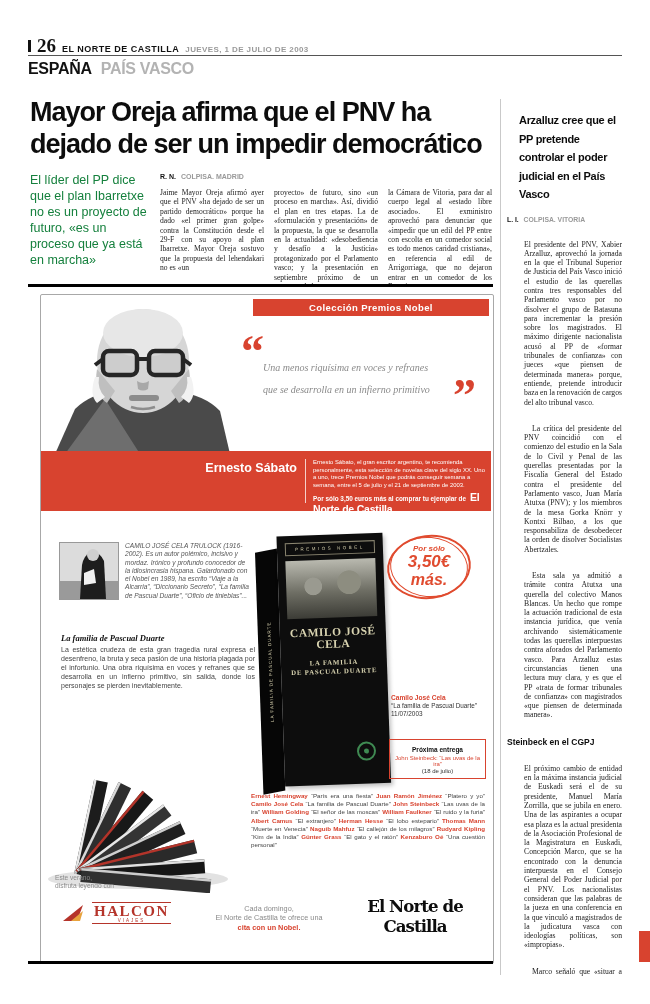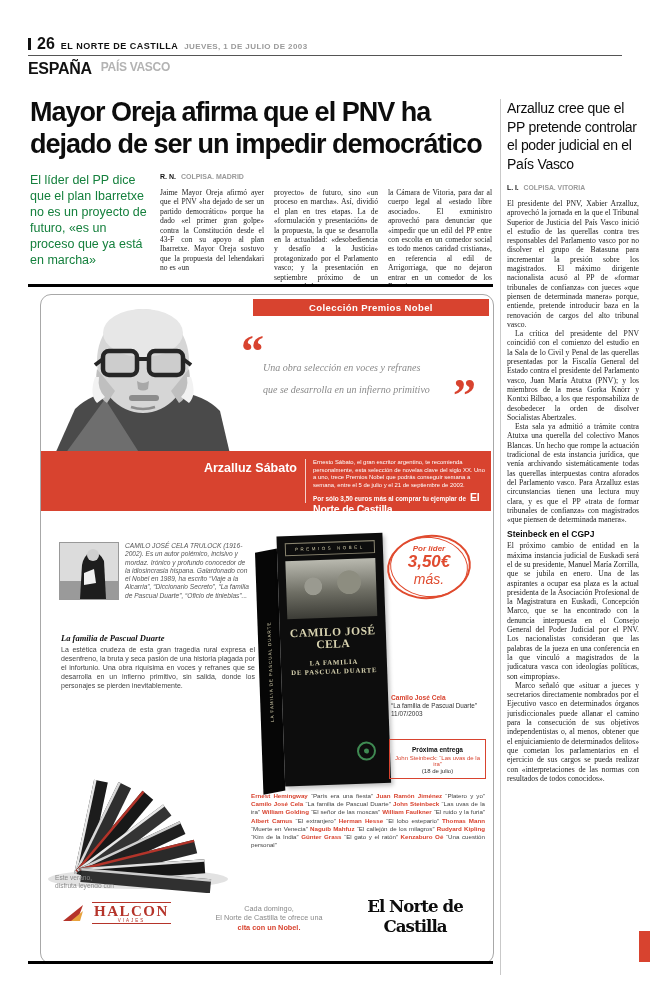--- a/index.html
+++ b/index.html
@@ -4,54 +4,54 @@
 <style>
   html,body{margin:0;padding:0;background:#e9e9e9;}
   #page{position:relative;width:650px;height:1004px;background:#ffffff;margin:0 auto;
         font-family:"Liberation Sans",sans-serif;color:#111;overflow:hidden;}
   .abs{position:absolute;}
   .pre{white-space:pre-line;}
 
   
   .page-head{left:28px;top:35px;display:flex;align-items:baseline;gap:6px;}
   .head-bar{width:3px;height:12px;background:#111;align-self:center;}
-  .page-num{font-size:16px;font-weight:900;}
+  .page-num{font-size:19px;font-weight:900;font-family:Liberation Serif, serif;}
   .masthead{font-size:9px;font-weight:800;letter-spacing:.5px;}
   .head-date{font-size:8px;font-weight:600;color:#9a9a9a;letter-spacing:.4px;}
   .head-rule{left:28px;top:55px;width:594px;height:1px;background:#555;}
   .section-row{left:28px;top:60px;display:flex;gap:9px;}
   .section{font-size:16px;font-weight:900;letter-spacing:-.3px;}
-  .subsection{font-size:12px;font-weight:900;color:#b3b3b3;letter-spacing:-.3px;}
+  .subsection{font-size:16px;font-weight:900;color:#b3b3b3;letter-spacing:-.3px;}
 
   
   .headline{left:30px;top:96px;width:480px;font-size:27px;line-height:32px;
             font-weight:900;letter-spacing:-1px;color:#0d0d0d;}
   .deck{left:30px;top:172px;width:124px;font-size:12.5px;line-height:16px;color:#15803d;}
   .byline-main{left:160px;top:173px;font-size:7px;}
   .by-author{font-weight:800;color:#111;}
   .by-agency{color:#999;font-weight:600;margin-left:3px;}
   .newscol{top:188px;width:104px;height:96px;overflow:hidden;
            font-family:"Liberation Serif",serif;font-size:7.6px;line-height:9.4px;
            text-align:justify;color:#222;}
   .thick-rule{left:28px;top:284px;width:465px;height:3px;background:#000;}
   .vert-div{left:500px;top:99px;width:1px;height:876px;background:#c9c9c9;}
 
   
   .right-col{left:507px;top:99px;width:132px;height:878px;overflow:hidden;}
-  .right-col h2{margin:0;font-size:14px;line-height:18.5px;font-weight:400;
+  .right-col h2{margin:12px;font-size:11px;line-height:18.5px;font-weight:700;
                 letter-spacing:-.3px;color:#0d0d0d;}
   .right-byline{margin:11px 0 8px 0;font-size:6.8px;}
-  .right-col p{margin:0;font-family:"Liberation Serif",serif;font-size:7.7px;
+  .right-col p{margin:17px;font-family:"Liberation Serif",serif;font-size:7.7px;
                line-height:9.3px;text-align:justify;color:#222;}
   .right-col p.ind{text-indent:8px;}
   .right-col h3{margin:5px 0 2px 0;font-size:8.5px;font-weight:800;color:#0d0d0d;}
 
   
   .ad-box{left:40px;top:294px;width:452px;height:668px;border:1px solid #a8a8a8;
-          border-radius:11px;background:#fff;}
+          border-radius:2px;background:#fff;}
   .ad-box .abs{position:absolute;}
   .banner{left:212px;top:4px;width:236px;height:17px;background:#d8432f;color:#fff;
           font-size:9.5px;font-weight:800;line-height:17px;text-align:center;letter-spacing:.4px;}
   .q-mark{font-family:"Liberation Serif",serif;font-size:46px;font-weight:900;color:#d8432f;line-height:30px;}
   .quote-text{left:222px;top:62px;width:205px;font-family:"Liberation Serif",serif;
               font-style:italic;font-size:10px;line-height:22px;color:#8a8a8a;}
 
   .strip{left:0;top:156px;width:450px;height:60px;background:#d8432f;color:#fff;}
   .s-title1{left:10px;top:10px;width:246px;text-align:right;font-size:12.5px;font-weight:800;}
   .s-title2{left:10px;top:24px;width:246px;text-align:right;font-size:11px;line-height:13px;}
@@ -88,21 +88,21 @@
   .pub-logo{left:73px;top:208px;width:15px;height:15px;border:2px solid #3f8a52;border-radius:50%;
             display:flex;align-items:center;justify-content:center;}
   .pub-logo i{width:5px;height:5px;background:#3f8a52;border-radius:50%;}
 
   
   .price{left:346px;top:240px;width:84px;height:64px;color:#e04b2f;text-align:center;}
   .price .ring1{position:absolute;inset:0;border:2.5px solid #e04b2f;border-radius:50%;transform:rotate(-7deg);}
   .price .ring2{position:absolute;inset:2px 3px;border:1.5px solid #e04b2f;border-radius:50%;transform:rotate(5deg);}
   .price-l1{margin-top:9px;font-size:8px;font-style:italic;font-weight:700;}
   .price-l2{font-size:17px;font-weight:800;line-height:18px;font-style:italic;}
-  .price-l3{font-size:14px;font-style:italic;font-weight:400;}
+  .price-l3{font-size:16px;font-style:italic;font-weight:700;}
 
   .caption{left:350px;top:399px;font-size:6.4px;line-height:8px;color:#333;}
   .cap-author{color:#d8432f;font-weight:700;font-size:6.6px;}
   .next-box{left:348px;top:444px;width:97px;height:40px;border:1px solid #d8432f;
             text-align:center;padding-top:6px;box-sizing:border-box;}
   .next-label{font-size:6.5px;font-weight:800;color:#111;}
   .next-book{font-size:6px;color:#d8432f;margin-top:2px;}
   .next-date{font-size:6px;color:#333;margin-top:1px;}
 
   .authors{left:210px;top:497px;width:234px;font-size:6.2px;line-height:8.2px;text-align:justify;}
@@ -142,21 +142,21 @@
     <span class="section">ESPAÑA</span>
     <span class="subsection">PAÍS VASCO</span>
   </div>
 
   <h1 class="abs headline" style="margin:0;">Mayor Oreja afirma que el PNV ha dejado de ser un impedir democrático</h1>
   <div class="abs deck">El líder del PP dice que el plan Ibarretxe no es un proyecto de futuro, «es un proceso que ya está en marcha»</div>
   <div class="abs byline-main">
     <span class="by-author">R. N.</span>
     <span class="by-agency">COLPISA. MADRID</span>
   </div>
-  <div class="abs newscol" style="left:160px;">Jaime Mayor Oreja afirmó ayer que el PNV «ha dejado de ser un partido democrático» porque ha dado «el primer gran golpe» contra la Constitución desde el 43-F con su apoyo al plan Ibarretxe. Mayor Oreja sostuvo que la propuesta del lehendakari no es «un</div>
+  <div class="abs newscol" style="left:160px;">Jaime Mayor Oreja afirmó ayer que el PNV «ha dejado de ser un partido democrático» porque ha dado «el primer gran golpe» contra la Constitución desde el 29-F con su apoyo al plan Ibarretxe. Mayor Oreja sostuvo que la propuesta del lehendakari no es «un</div>
   <div class="abs newscol" style="left:274px;">proyecto» de futuro, sino «un proceso en marcha». Así, dividió el plan en tres etapas. La de «formulación y presentación» de la propuesta, la que se desarrolla en la actualidad: «desobediencia y desafío a la Justicia» protagonizado por el Parlamento vasco; y la presentación en septiembre próximo de un proyecto de ley en</div>
   <div class="abs newscol" style="left:388px;">la Cámara de Vitoria, para dar al cuerpo legal al «estado libre asociado». El exministro aprovechó para denunciar que «impedir que un edil del PP entre con escolta en un comedor social es todo menos caridad cristiana», en referencia al edil de Arrigorriaga, que no dejaron entrar en un comedor de los Franciscanos.</div>
   <div class="abs thick-rule"></div>
   <div class="abs vert-div"></div>
 
   <div class="abs right-col">
     <h2>Arzalluz cree que el PP pretende controlar el poder judicial en el País Vasco</h2>
     <div class="right-byline">
       <span class="by-author">L. I.</span>
       <span class="by-agency">COLPISA. VITORIA</span>
@@ -186,26 +186,26 @@
       <rect x="104" y="52" width="34" height="24" rx="6" fill="rgba(190,190,190,.35)" stroke="#262626" stroke-width="4.5"></rect>
       <line x1="92" y1="60" x2="104" y2="60" stroke="#262626" stroke-width="4"></line>
       <line x1="58" y1="60" x2="50" y2="66" stroke="#262626" stroke-width="4"></line>
       <line x1="138" y1="60" x2="146" y2="66" stroke="#262626" stroke-width="4"></line>
       <path d="M92 82 Q98 86 104 82 L103 90 Q98 93 93 90 Z" fill="#a8a8a8"></path>
       <rect x="84" y="96" width="30" height="6" rx="3" fill="#8c8c8c"></rect>
       <path d="M86 108 Q98 112 110 108" stroke="#8c8c8c" stroke-width="2.5" fill="none"></path>
     </svg>
 
     <div class="abs q-mark" style="left:200px;top:42px;">“</div>
-    <div class="abs quote-text pre">Una obra selección en voces y refranes
+    <div class="abs quote-text pre">Una menos riquísima en voces y refranes
 que se desarrolla en un infierno primitivo</div>
     <div class="abs q-mark" style="left:412px;top:86px;">”</div>
 
     <div class="abs strip">
-      <div class="abs s-title1">Arzalluz Sábato</div>
+      <div class="abs s-title1">Ernesto Sábato</div>
       <div class="abs s-div"></div>
       <div class="abs s-right">
         <div class="s-body">Ernesto Sábato, el gran escritor argentino, te recomienda personalmente, esta selección de novelas clave del siglo XX. Uno a uno, trece Premios Nobel que podrás conseguir semana a semana, entre el 5 de julio y el 21 de septiembre de 2003.</div>
         <div class="s-promo">
           <span>Por sólo 3,50 euros más al comprar tu ejemplar de</span>
           <span class="s-brand">El Norte de Castilla</span>
         </div>
       </div>
     </div>
 
@@ -235,21 +235,21 @@
 DE PASCUAL DUARTE</div>
         <div class="abs pub-logo">
             <i></i>
           </div>
       </div>
     </div>
 
     <div class="abs price">
       <div class="ring1"></div>
       <div class="ring2"></div>
-      <div class="price-l1">Por líder</div>
+      <div class="price-l1">Por sólo</div>
       <div class="price-l2">3,50€</div>
       <div class="price-l3">más.</div>
     </div>
 
     <div class="abs caption">
       <div class="cap-author">Camilo José Cela</div>
       <div>“La familia de Pascual Duarte”</div>
       <div>11/07/2003</div>
     </div>
 

